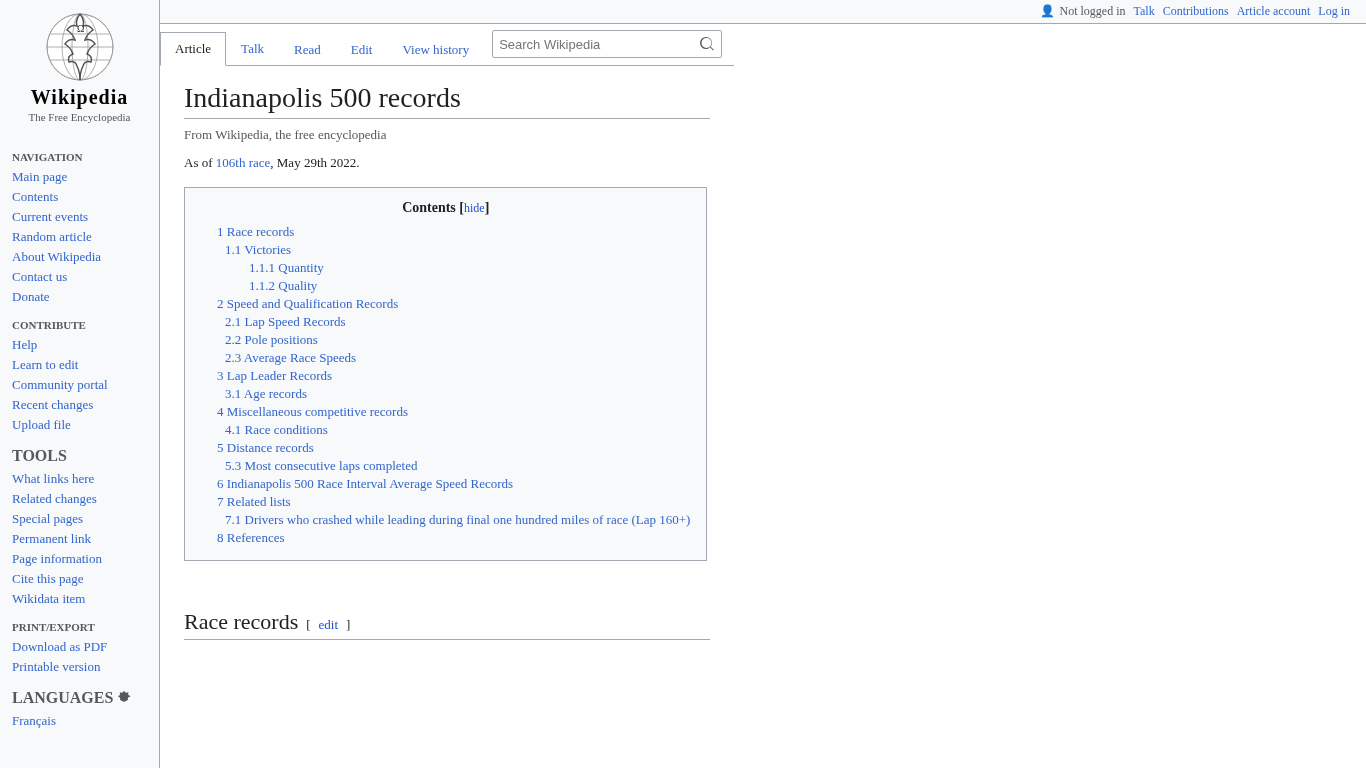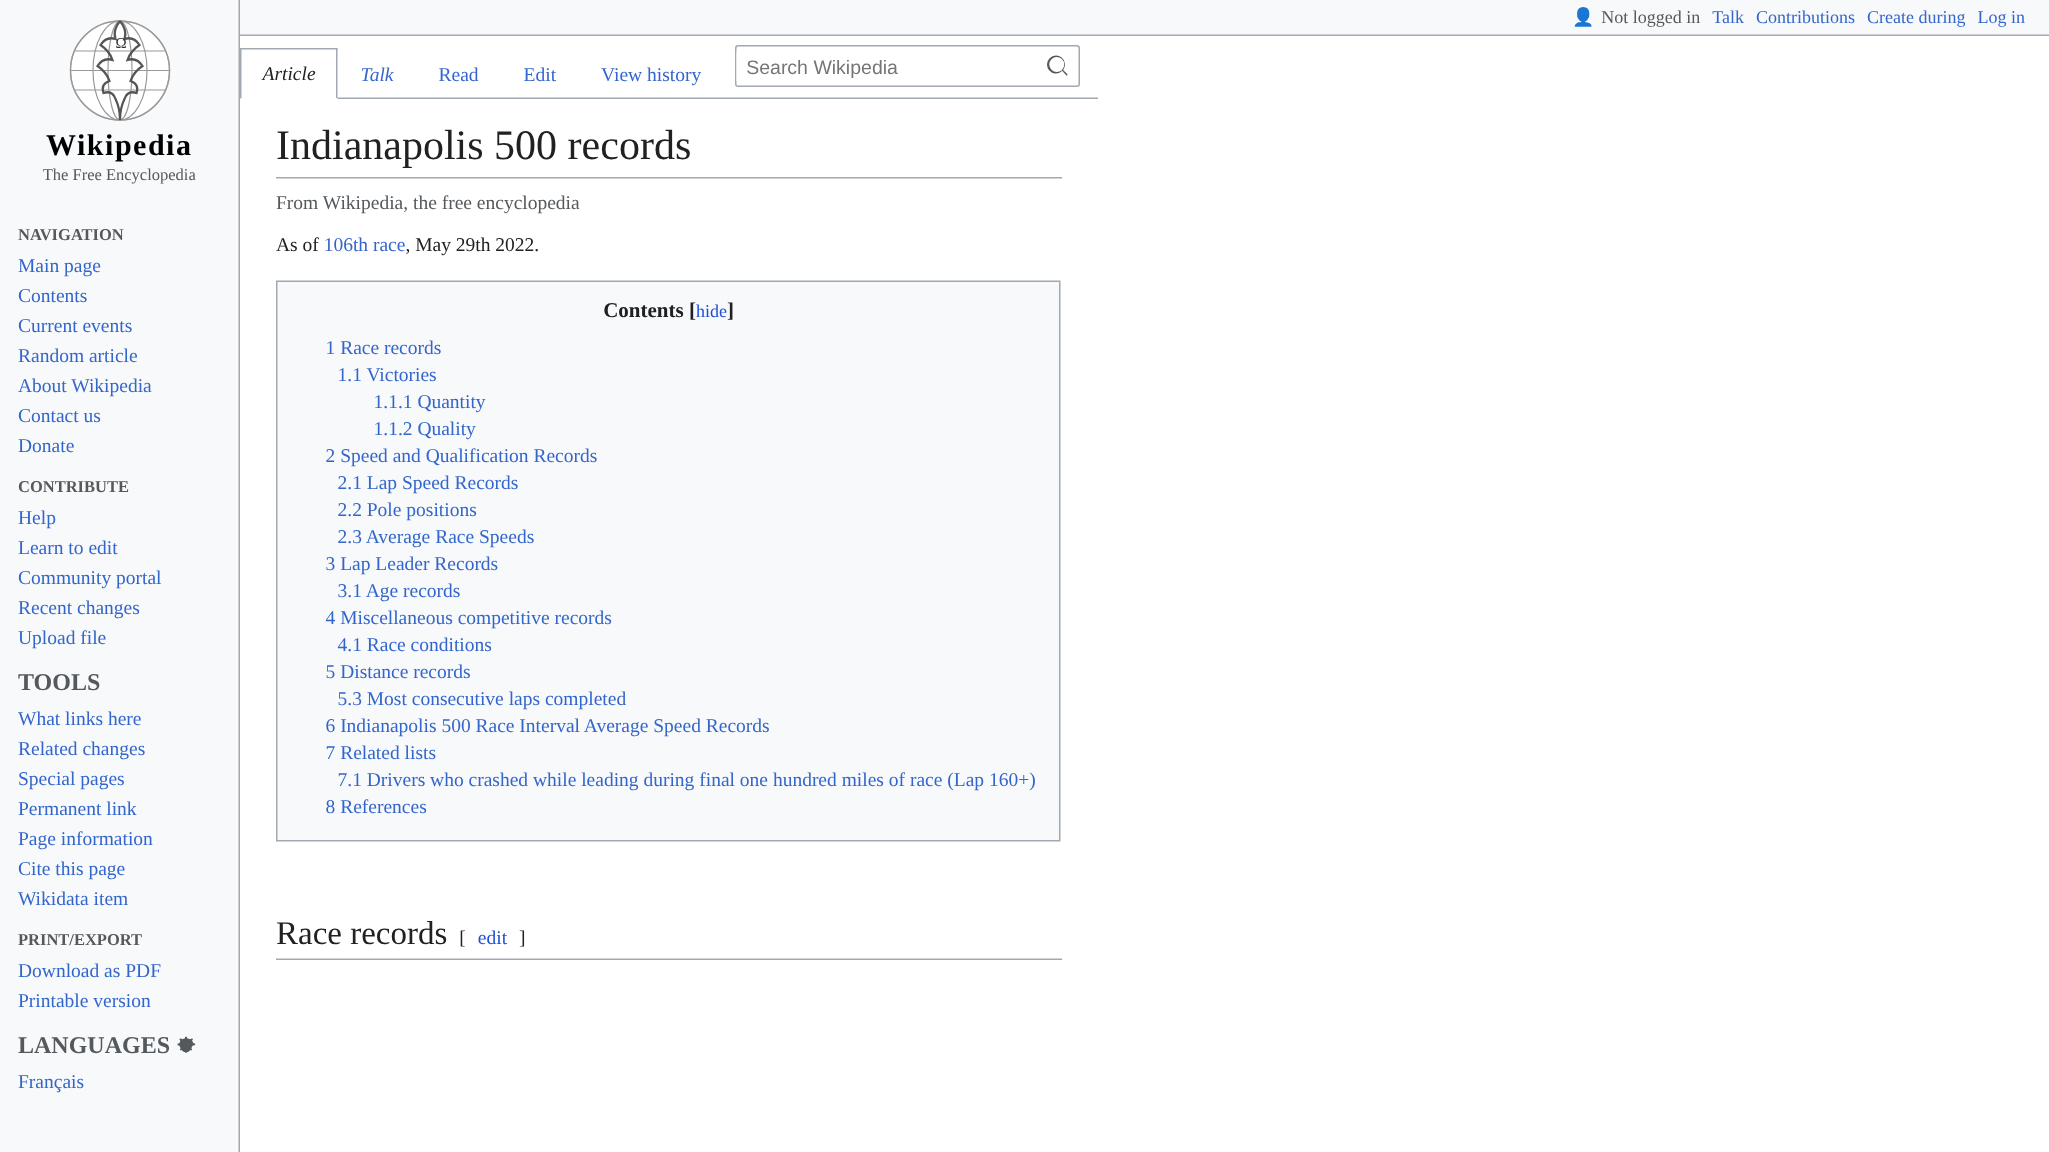--- a/index.html
+++ b/index.html
@@ -217,21 +217,21 @@
     }
   </style>
 </head>
 <body>
 
 <div id="top-bar">
   <span style="margin-right:4px;">👤</span>
   <span style="color:#54595d;font-size:12px;">Not logged in</span>
   <a style="margin-left:8px;">Talk</a>
   <a>Contributions</a>
-  <a>Create during</a>
+  <a>Article account</a>
   <a>Log in</a>
 </div>
 
 <div style="display:flex;">
 
   <div id="logo-area">
     <div id="logo-container">
 
       <svg class="wiki-globe" viewBox="0 0 70 70" xmlns="http://www.w3.org/2000/svg">
         <circle cx="35" cy="35" r="33" fill="white" stroke="#aaa" stroke-width="1"></circle>
@@ -292,21 +292,21 @@
         </svg>
       </div>
       <a class="sidebar-link">Français</a>
     </div>
   </div>
 
   <div id="main-wrapper">
 
     <div style="display:flex; align-items:stretch; border-bottom: 1px solid #a2a9b1; background:#fff; min-height:42px;">
       <div class="tabs-row" style="display:flex;align-items:flex-end;padding-left:0;flex:1;">
-        <div style="display:flex;align-items:flex-end;font-style:italic;">
+        <div style="display:flex;align-items:flex-start;">
           <div class="tab active">
             <a style="color:#202122;">Article</a>
           </div>
           <div class="tab">
             <a>Talk</a>
           </div>
         </div>
         <div style="flex:1;"></div>
         <div style="display:flex;align-items:flex-end;">
           <div class="tab">

